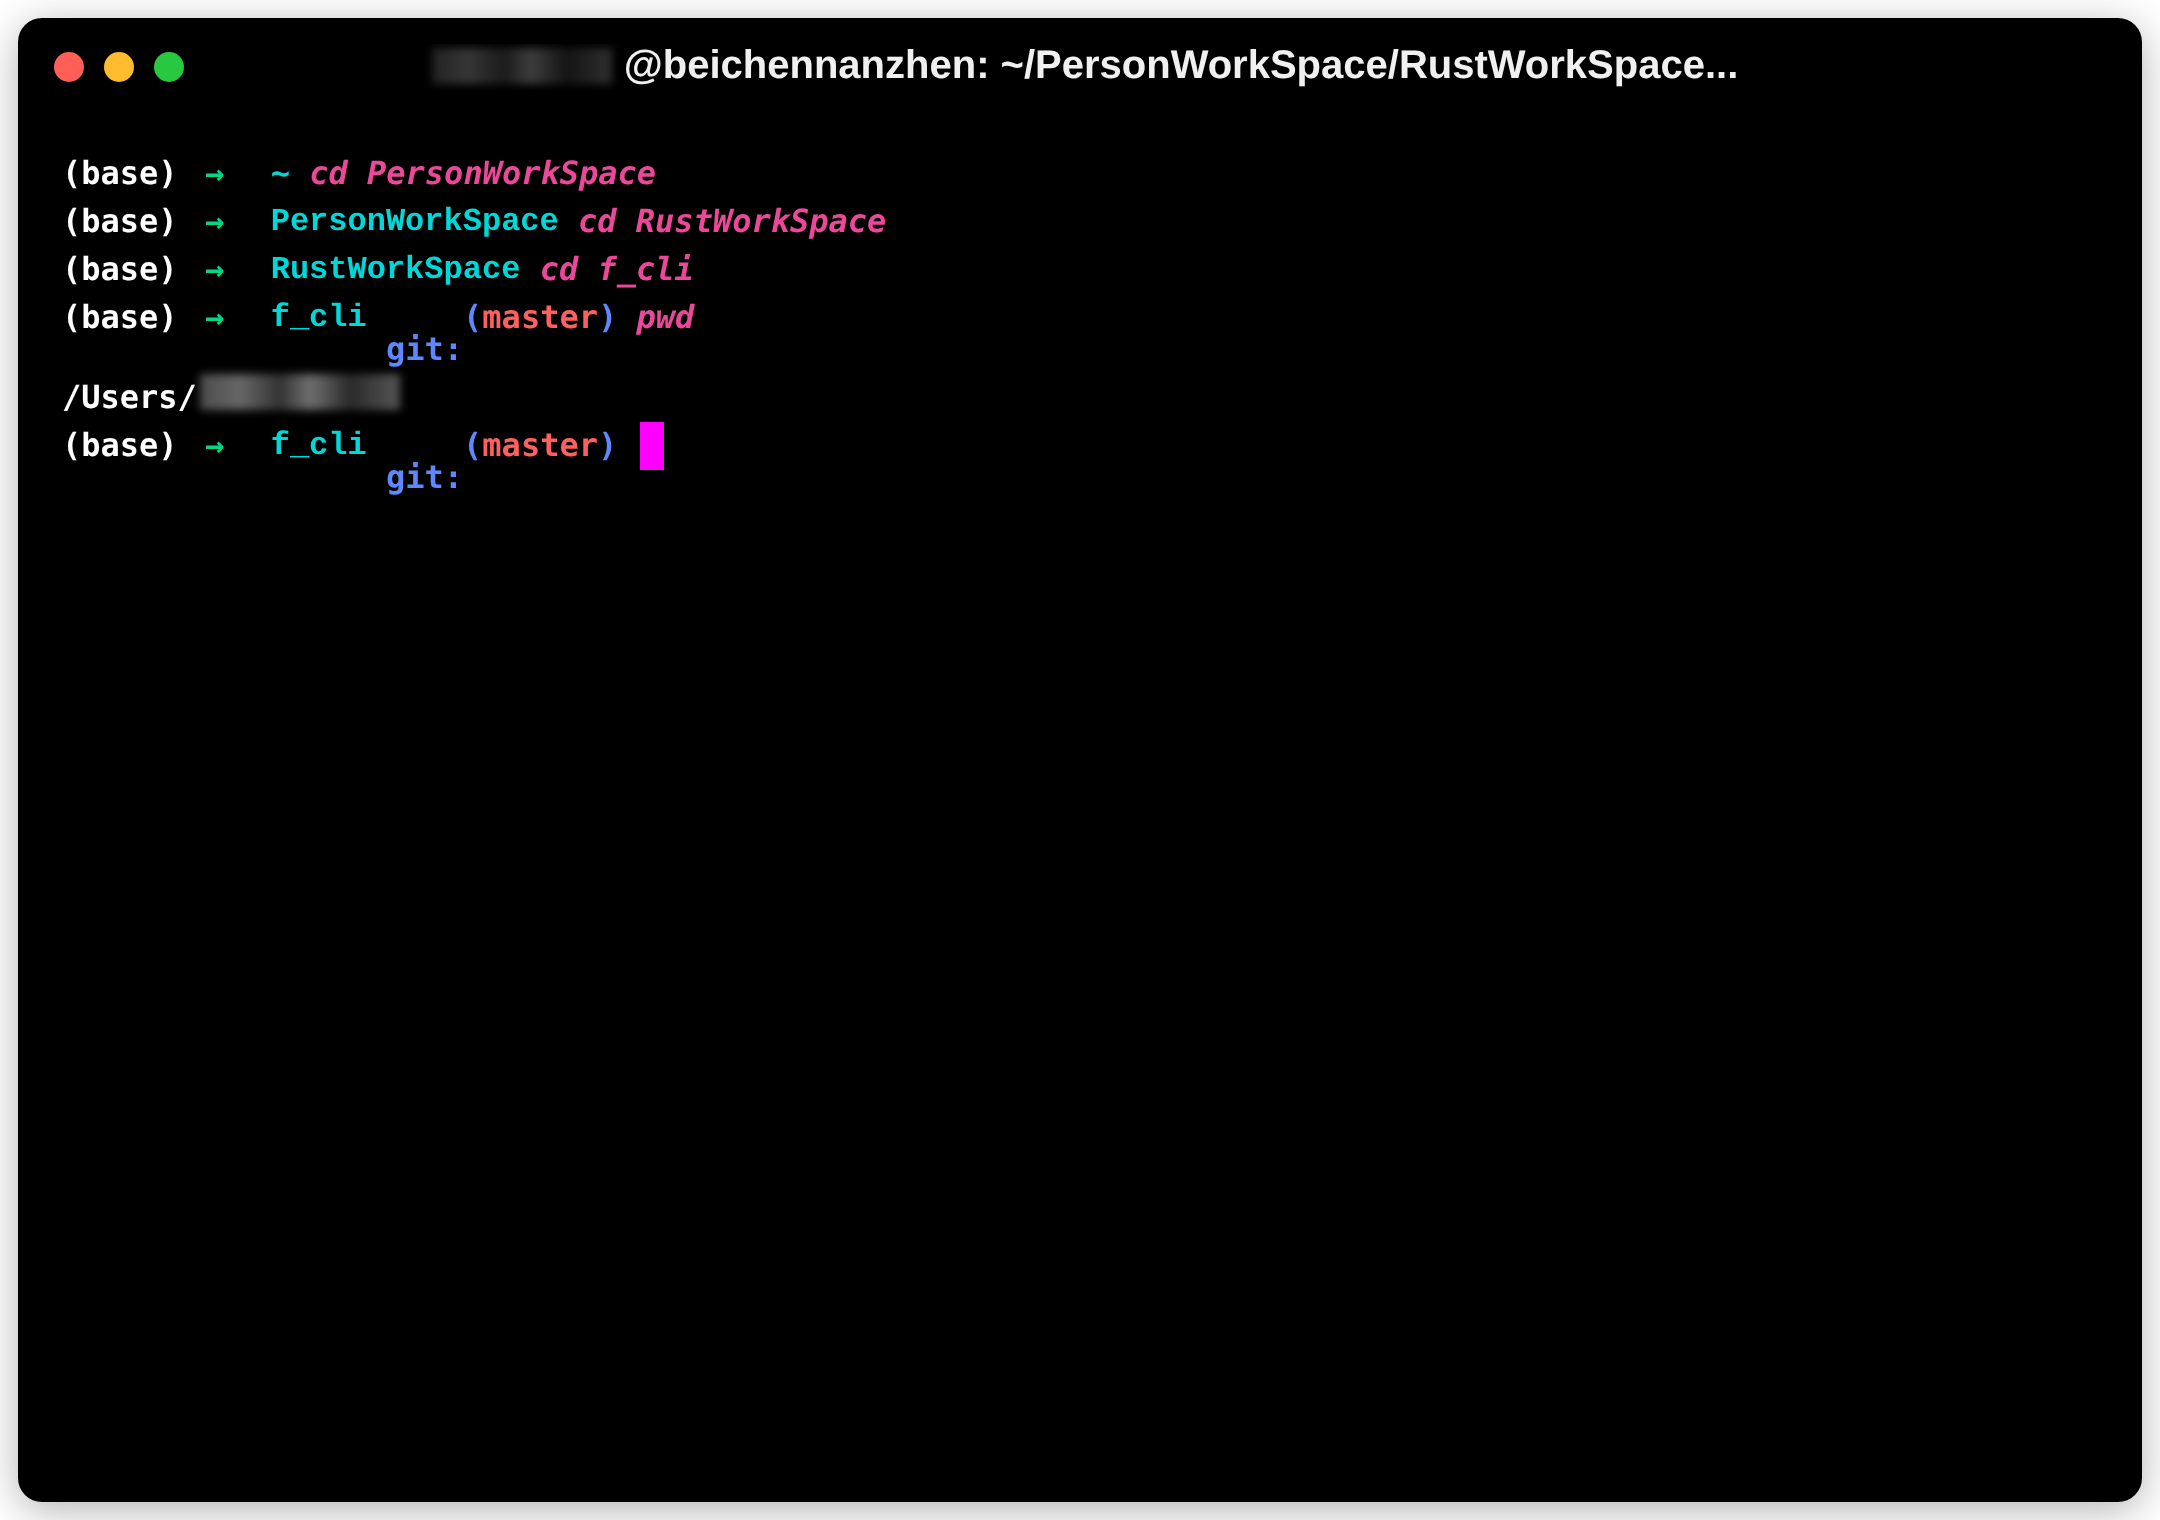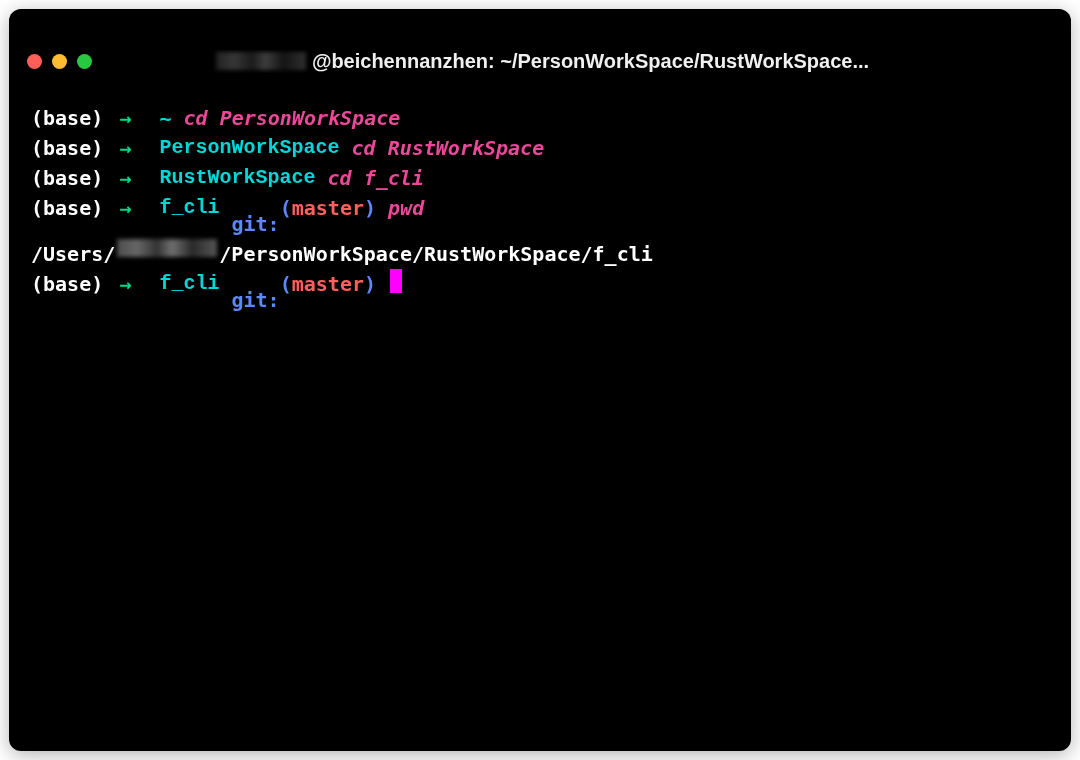--- a/index.html
+++ b/index.html
@@ -25,21 +25,20 @@
       box-shadow: 0 4px 20px rgba(0,0,0,0.3);
       display: flex;
       flex-direction: column;
     }
     .title-bar {
       height: 48px;
       display: flex;
       align-items: center;
       padding: 0 18px;
       gap: 10px;
-      margin-top: 28px;
     }
     .traffic-lights {
       display: flex;
       gap: 10px;
       align-items: center;
     }
     .traffic-light {
       width: 15px;
       height: 15px;
       border-radius: 50%;
@@ -67,21 +66,21 @@
       width: 90px;
       height: 18px;
       background: linear-gradient(90deg, #555 0%, #888 20%, #444 40%, #999 55%, #333 75%, #777 100%);
       filter: blur(2px);
       opacity: 0.4;
       vertical-align: middle;
     }
     .terminal-body {
       flex: 1;
       padding: 18px 22px;
-      font-size: 20px;
+      font-size: 16px;
       line-height: 1.5;
       color: #ffffff;
       font-weight: bold;
       font-family: "Menlo", "Monaco", "Consolas", monospace;
       text-align: right;
     }
     .line {
       white-space: pre;
       display: flex;
       flex-wrap: nowrap;
@@ -158,21 +157,20 @@
       <span class="env">(base)</span><span class="sp"> </span>
       <span class="arrow">→</span><span class="sp">  </span>
       <span class="dir">f_cli</span><span class="sp"> </span>
       <span class="git-label">git:</span><span class="git-paren">(</span><span class="git-branch">master</span><span class="git-paren">)</span><span class="sp"> </span>
       <span class="cmd">pwd</span>
     </div>
 
     <div class="line">
       <span class="output">/Users/</span>
       <span class="redact-inline"></span>
-      <span class="output">/PersonWorkSpace/RustWorkSpace/f_cli</span>
     </div>
 
     <div class="line">
       <span class="env">(base)</span><span class="sp"> </span>
       <span class="arrow">→</span><span class="sp">  </span>
       <span class="dir">f_cli</span><span class="sp"> </span>
       <span class="git-label">git:</span><span class="git-paren">(</span><span class="git-branch">master</span><span class="git-paren">)</span><span class="sp"> </span>
       <span class="cursor"></span>
     </div>
 

